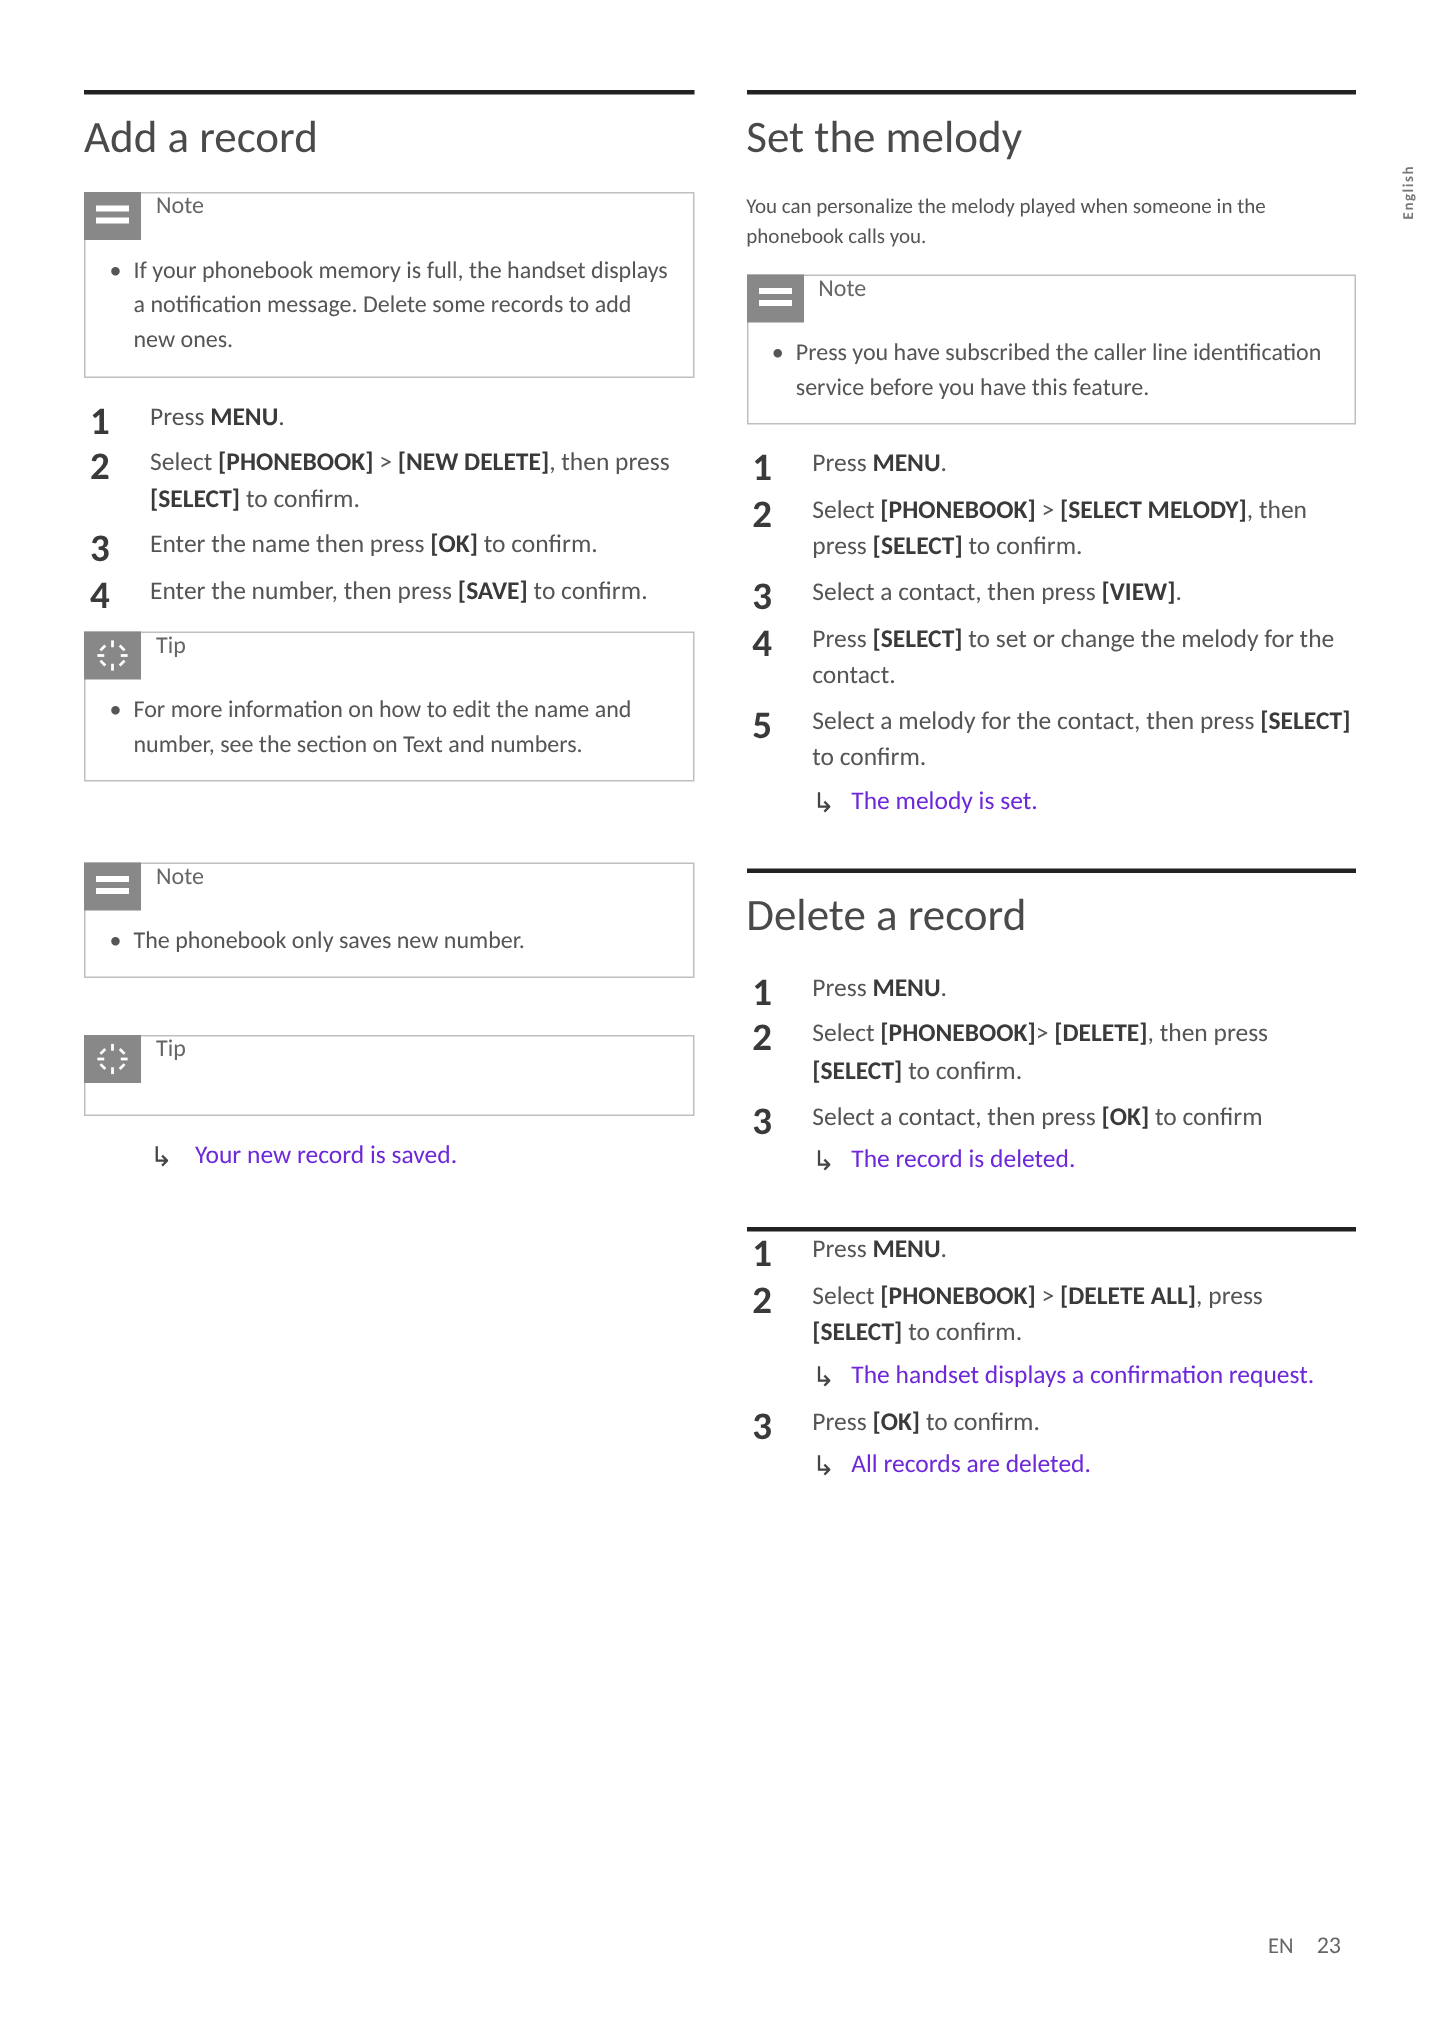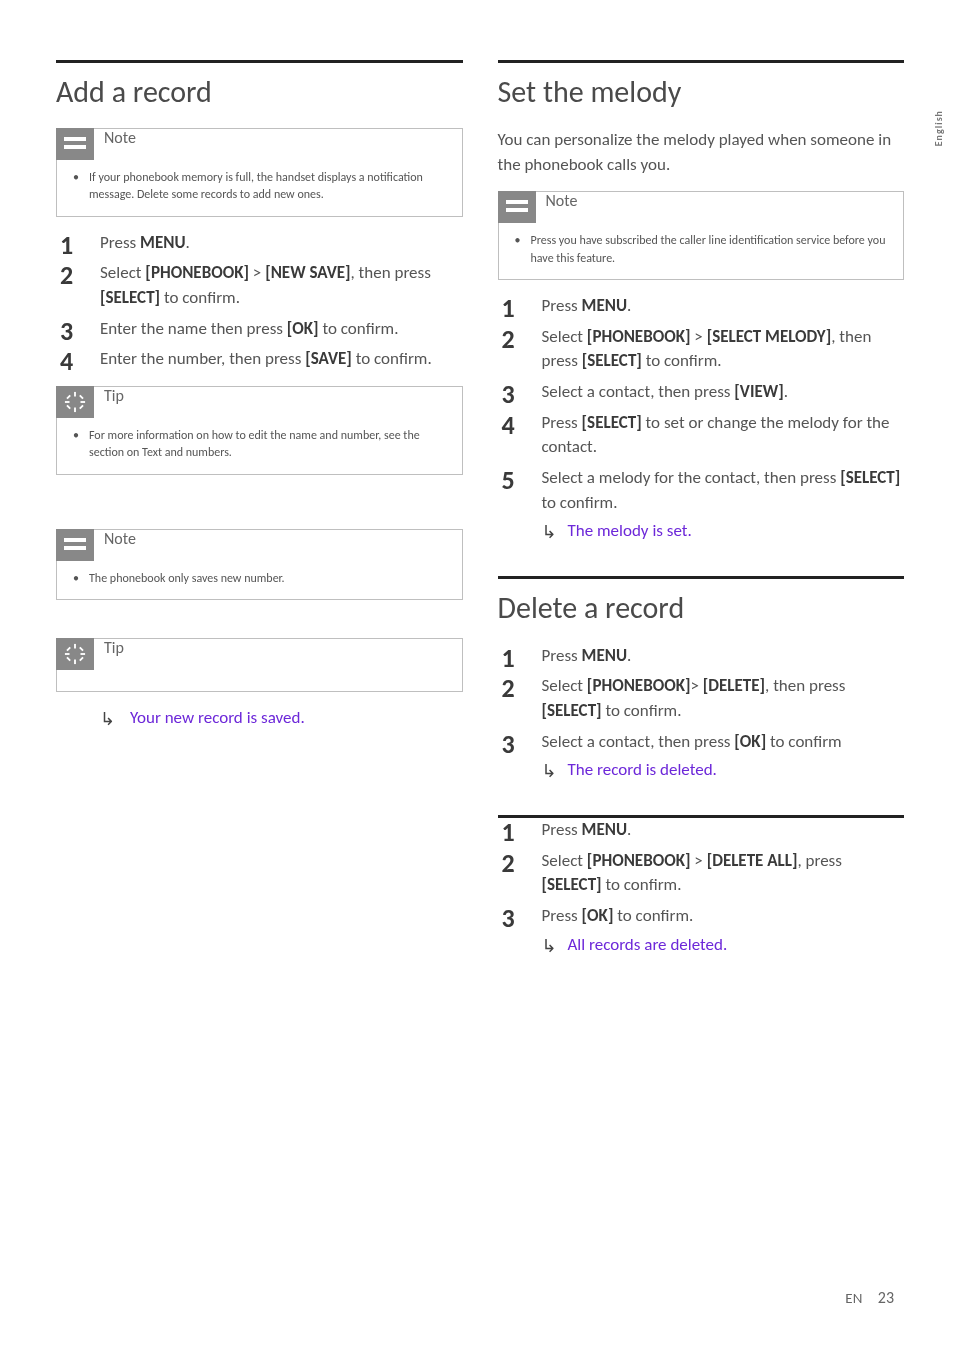--- a/index.html
+++ b/index.html
@@ -30,21 +30,21 @@
   .col { flex: 1; min-width: 0; }
   .rule-heavy { border-top: 3px solid #222; width: 100%; }
   .sec-title {
     font-size: 30px;
     font-weight: 400;
     color: #4a4a4a;
     margin-top: 10px;
     margin-bottom: 18px;
   }
   .body-text {
-    font-size: 17px;
+    font-size: 14px;
     line-height: 1.45;
     color: #555;
   }
   .callout {
     border: 1px solid #bfbfbf;
     position: relative;
     margin: 14px 0;
     padding: 40px 14px 12px 14px;
   }
   .callout .tab {
@@ -66,21 +66,21 @@
     font-size: 16px;
     color: #666;
     margin-left: 10px;
   }
   .callout ul {
     list-style: none;
     padding-left: 18px;
   }
   .callout ul li {
     position: relative;
-    font-size: 12px;
+    font-size: 16px;
     line-height: 1.45;
     color: #555;
   }
   .callout ul li::before {
     content: "•";
     position: absolute;
     left: -16px;
     top: 0;
   }
   ol.steps {
@@ -165,21 +165,21 @@
         </div>
         <span class="tab-label">Note</span>
       </div>
       <ul>
           <li>If your phonebook memory is full, the handset displays a notification message. Delete some records to add new ones.</li>
         </ul>
     </div>
 
     <ol class="steps">
       <li><span>Press </span><span class="bold">MENU</span><span>.</span></li>
-      <li><span>Select </span><span class="bold">[PHONEBOOK]</span><span> &gt; </span><span class="bold">[NEW SAVE]</span><span>, then press </span><span class="bold">[SELECT]</span><span> to confirm.</span></li>
+      <li><span>Select </span><span class="bold">[PHONEBOOK]</span><span> &gt; </span><span class="bold">[NEW DELETE]</span><span>, then press </span><span class="bold">[SELECT]</span><span> to confirm.</span></li>
       <li><span>Enter the name then press </span><span class="bold">[OK]</span><span> to confirm.</span></li>
       <li><span>Enter the number, then press </span><span class="bold">[SAVE]</span><span> to confirm.</span></li>
     </ol>
 
     <div class="callout">
       <div class="tab">
         <div class="tab-icon">
           <svg width="22" height="22" viewBox="0 0 24 24">
               <g fill="#fff">
                 <rect x="11" y="1" width="2" height="5"></rect>
@@ -286,20 +286,21 @@
         <div class="result">The record is deleted.</div>
       </li>
     </ol>
 
     <div class="spacer-md"></div>
 
     <div class="rule-heavy"></div>
     <ol class="steps">
       <li><span>Press </span><span class="bold">MENU</span><span>.</span></li>
       <li><span>Select </span><span class="bold">[PHONEBOOK]</span><span> &gt; </span><span class="bold">[DELETE ALL]</span><span>, press </span><span class="bold">[SELECT]</span><span> to confirm.</span>
+        <div class="result">The handset displays a confirmation request.</div>
       </li>
       <li><span>Press </span><span class="bold">[OK]</span><span> to confirm.</span>
         <div class="result">All records are deleted.</div>
       </li>
     </ol>
   </div>
 </div>
 
 <div class="footer">
   <span>EN</span>

